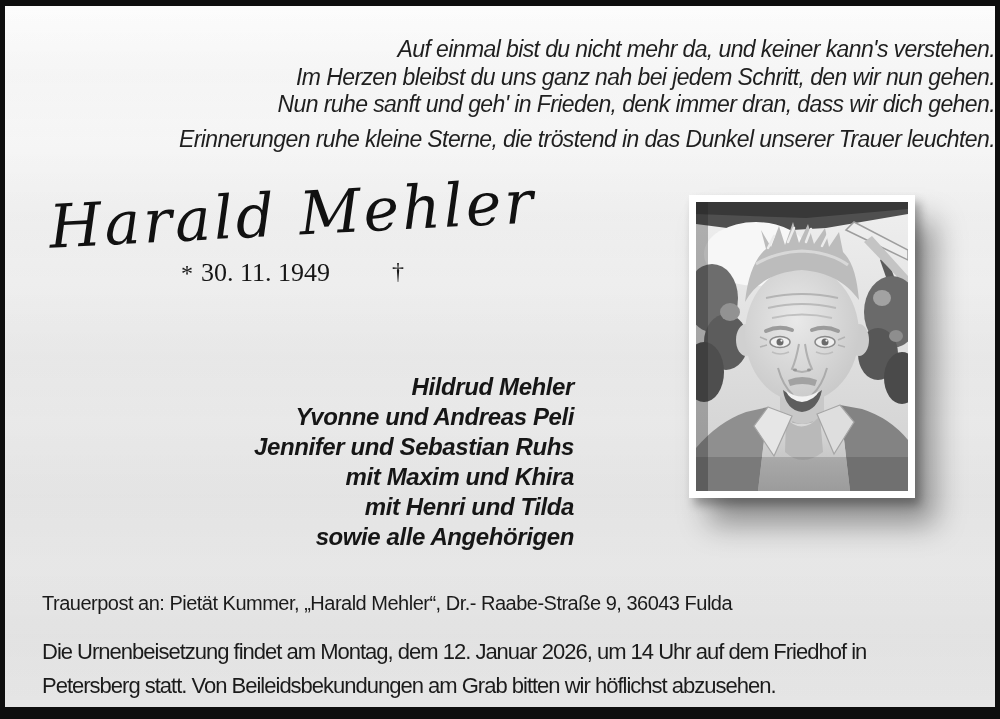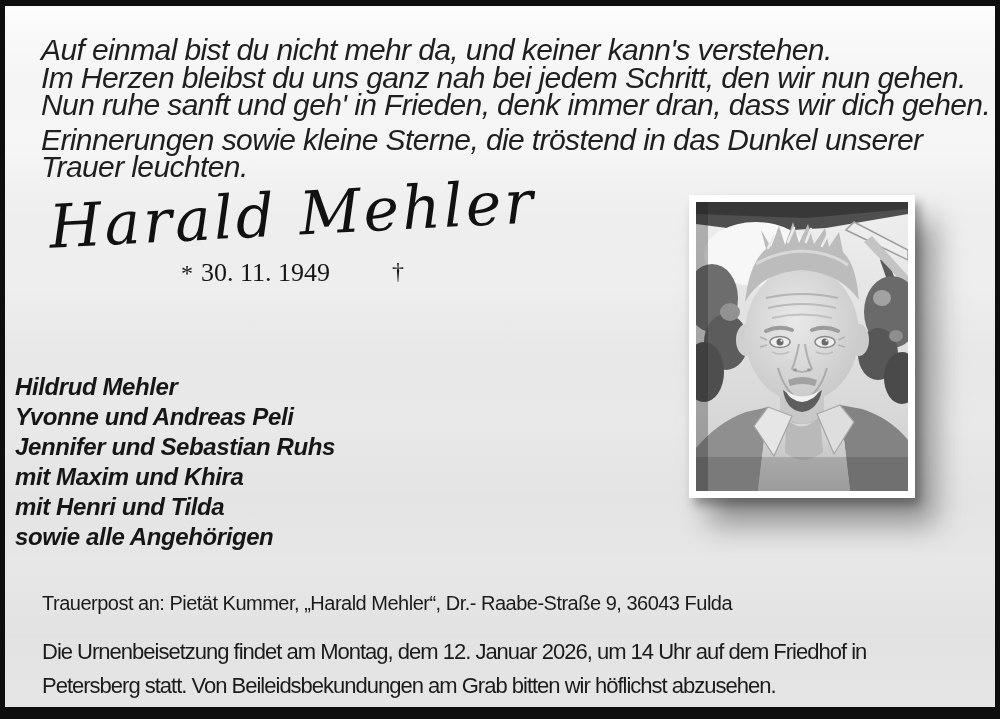--- a/index.html
+++ b/index.html
@@ -18,27 +18,26 @@
       linear-gradient(180deg, #fcfcfc 0%, #f6f6f6 18%, #ededed 42%, #e8e8e8 62%, #e5e5e5 100%);
     overflow: hidden;
     font-family: "Liberation Sans", sans-serif;
     color: #1d1d1d;
   }
 
   
   .verse {
     position: absolute;
     top: 30px; left: 0; right: 0;
-    text-align: left;
+    text-align: right;
     font-style: italic;
-    font-size: 30px;
+    font-size: 23px;
     line-height: 27.5px;
     letter-spacing: -0.6px;
     color: #1f1f1f;
-    margin-left: 36px;
   }
   .verse .line4 { margin-top: 7px; }
 
   
   .signature {
     position: absolute;
     top: 158px; left: 5px;
     width: 565px; height: 100px;
     display: flex; align-items: center; justify-content: center;
     font-family: "DejaVu Serif", serif;
@@ -69,23 +68,23 @@
     top: 322px; left: 5px;
     width: 565px;
     text-align: center;
     font-size: 25px;
     letter-spacing: -0.8px;
     color: #1b1b1b;
   }
 
   .mourners {
     position: absolute;
-    top: 366px; left: 10px;
+    top: 366px; left: 4px;
     width: 565px;
-    text-align: left;
+    text-align: right;
     font-style: italic;
     font-weight: 700;
     font-size: 24px;
     line-height: 30px;
     letter-spacing: -0.4px;
     color: #161616;
   }
 
   
   .photo-frame {
@@ -117,21 +116,21 @@
 </style>
 </head>
 <body>
 
 <div class="card">
 
   <div class="verse">
     <div>Auf einmal bist du nicht mehr da, und keiner kann's verstehen.</div>
     <div>Im Herzen bleibst du uns ganz nah bei jedem Schritt, den wir nun gehen.</div>
     <div>Nun ruhe sanft und geh' in Frieden, denk immer dran, dass wir dich gehen.</div>
-    <div class="line4">Erinnerungen sowie kleine Sterne, die tröstend in das Dunkel unserer Trauer leuchten.</div>
+    <div class="line4">Erinnerungen ruhe kleine Sterne, die tröstend in das Dunkel unserer Trauer leuchten.</div>
   </div>
 
   <div class="signature">Harald Mehler</div>
 
   <div class="dates">
     <div class="date-item">
       <span class="symbol">*</span>
       <span>30. 11. 1949</span>
     </div>
     <div class="date-item">

